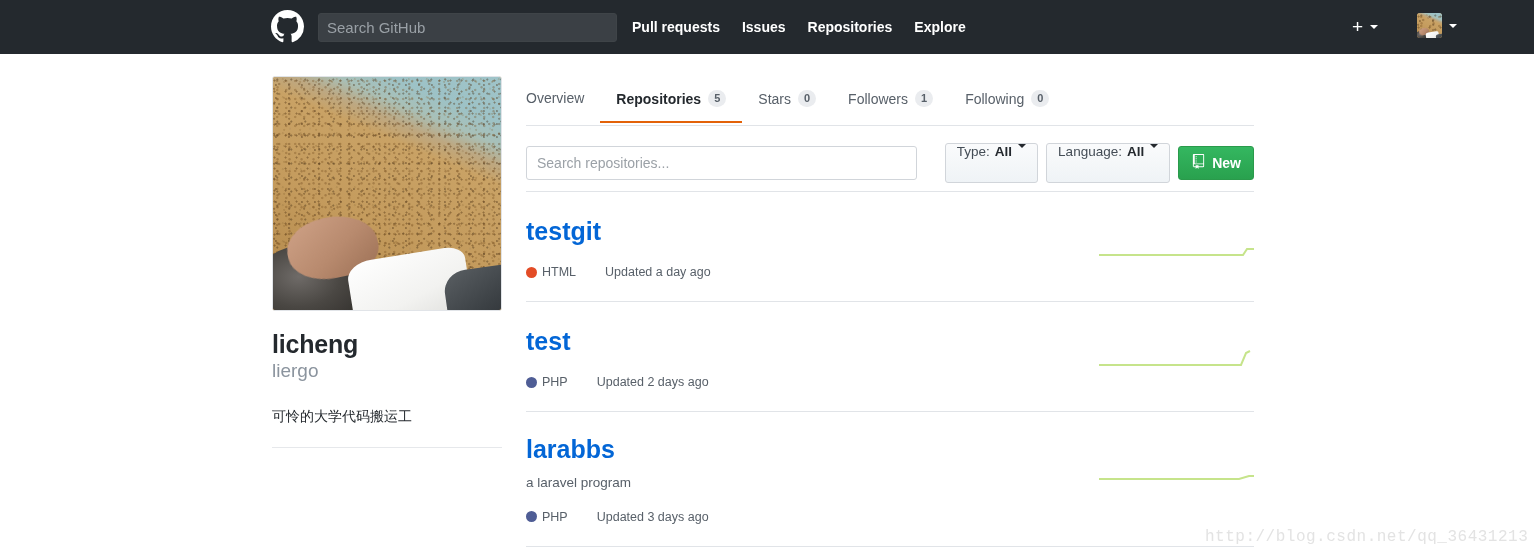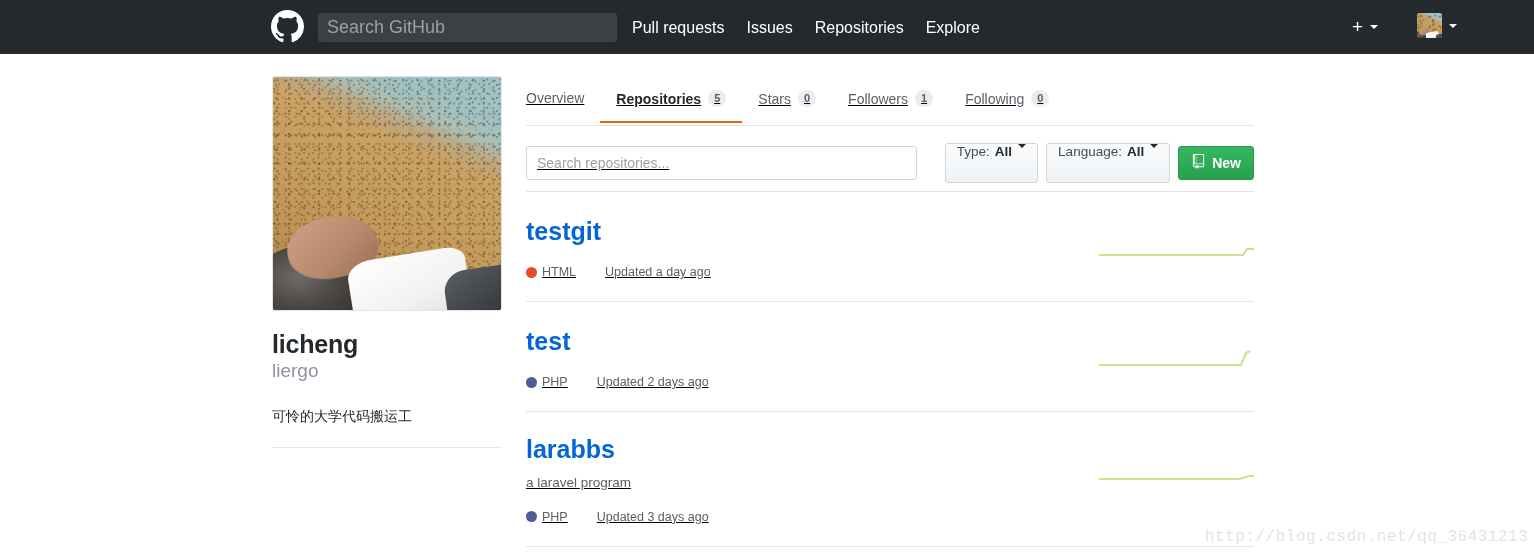--- a/index.html
+++ b/index.html
@@ -24,37 +24,37 @@
   }
   .gh-logo svg { display: block; width: 33px; height: 33px; }
 
   .search-box {
     position: absolute; left: 318px; top: 13px;
     width: 299px; height: 29px;
     background: #3b4045;
     border: 1px solid #3f4448;
     border-radius: 3px;
     color: #86efac;
-    font-size: 18px;
+    font-size: 15px;
     padding: 0 8px;
     line-height: 27px;
     font-family: "Liberation Sans", sans-serif;
     outline: none;
   }
   .search-box::placeholder { color: #9aa0a6; opacity: 1; }
 
   .topnav {
     position: absolute; left: 632px; top: 19px;
     display: flex; gap: 22px;
     align-items: center;
   }
   .topnav a {
     color: #ffffff;
-    font-size: 16px;
-    font-weight: normal;
+    font-size: 14px;
+    font-weight: bold;
     text-decoration: none;
     white-space: nowrap;
   }
 
   .hdr-right {
     position: absolute; right: 0; top: 0;
     height: 54px; width: 360px;
   }
   .plus-group {
     position: absolute; left: 178px; top: 18px;
@@ -174,21 +174,20 @@
   .sidebar-divider {
     margin-top: 20px;
     border-top: 1px solid #e6e8eb;
     width: 230px;
   }
 
   
   .main {
     position: absolute; left: 526px; top: 76px;
     width: 728px;
-    text-decoration: underline;
   }
 
   .tabs {
     position: relative;
     height: 50px;
     border-bottom: 1px solid #e1e4e8;
     display: flex;
     align-items: flex-start;
     gap: 0;
   }

